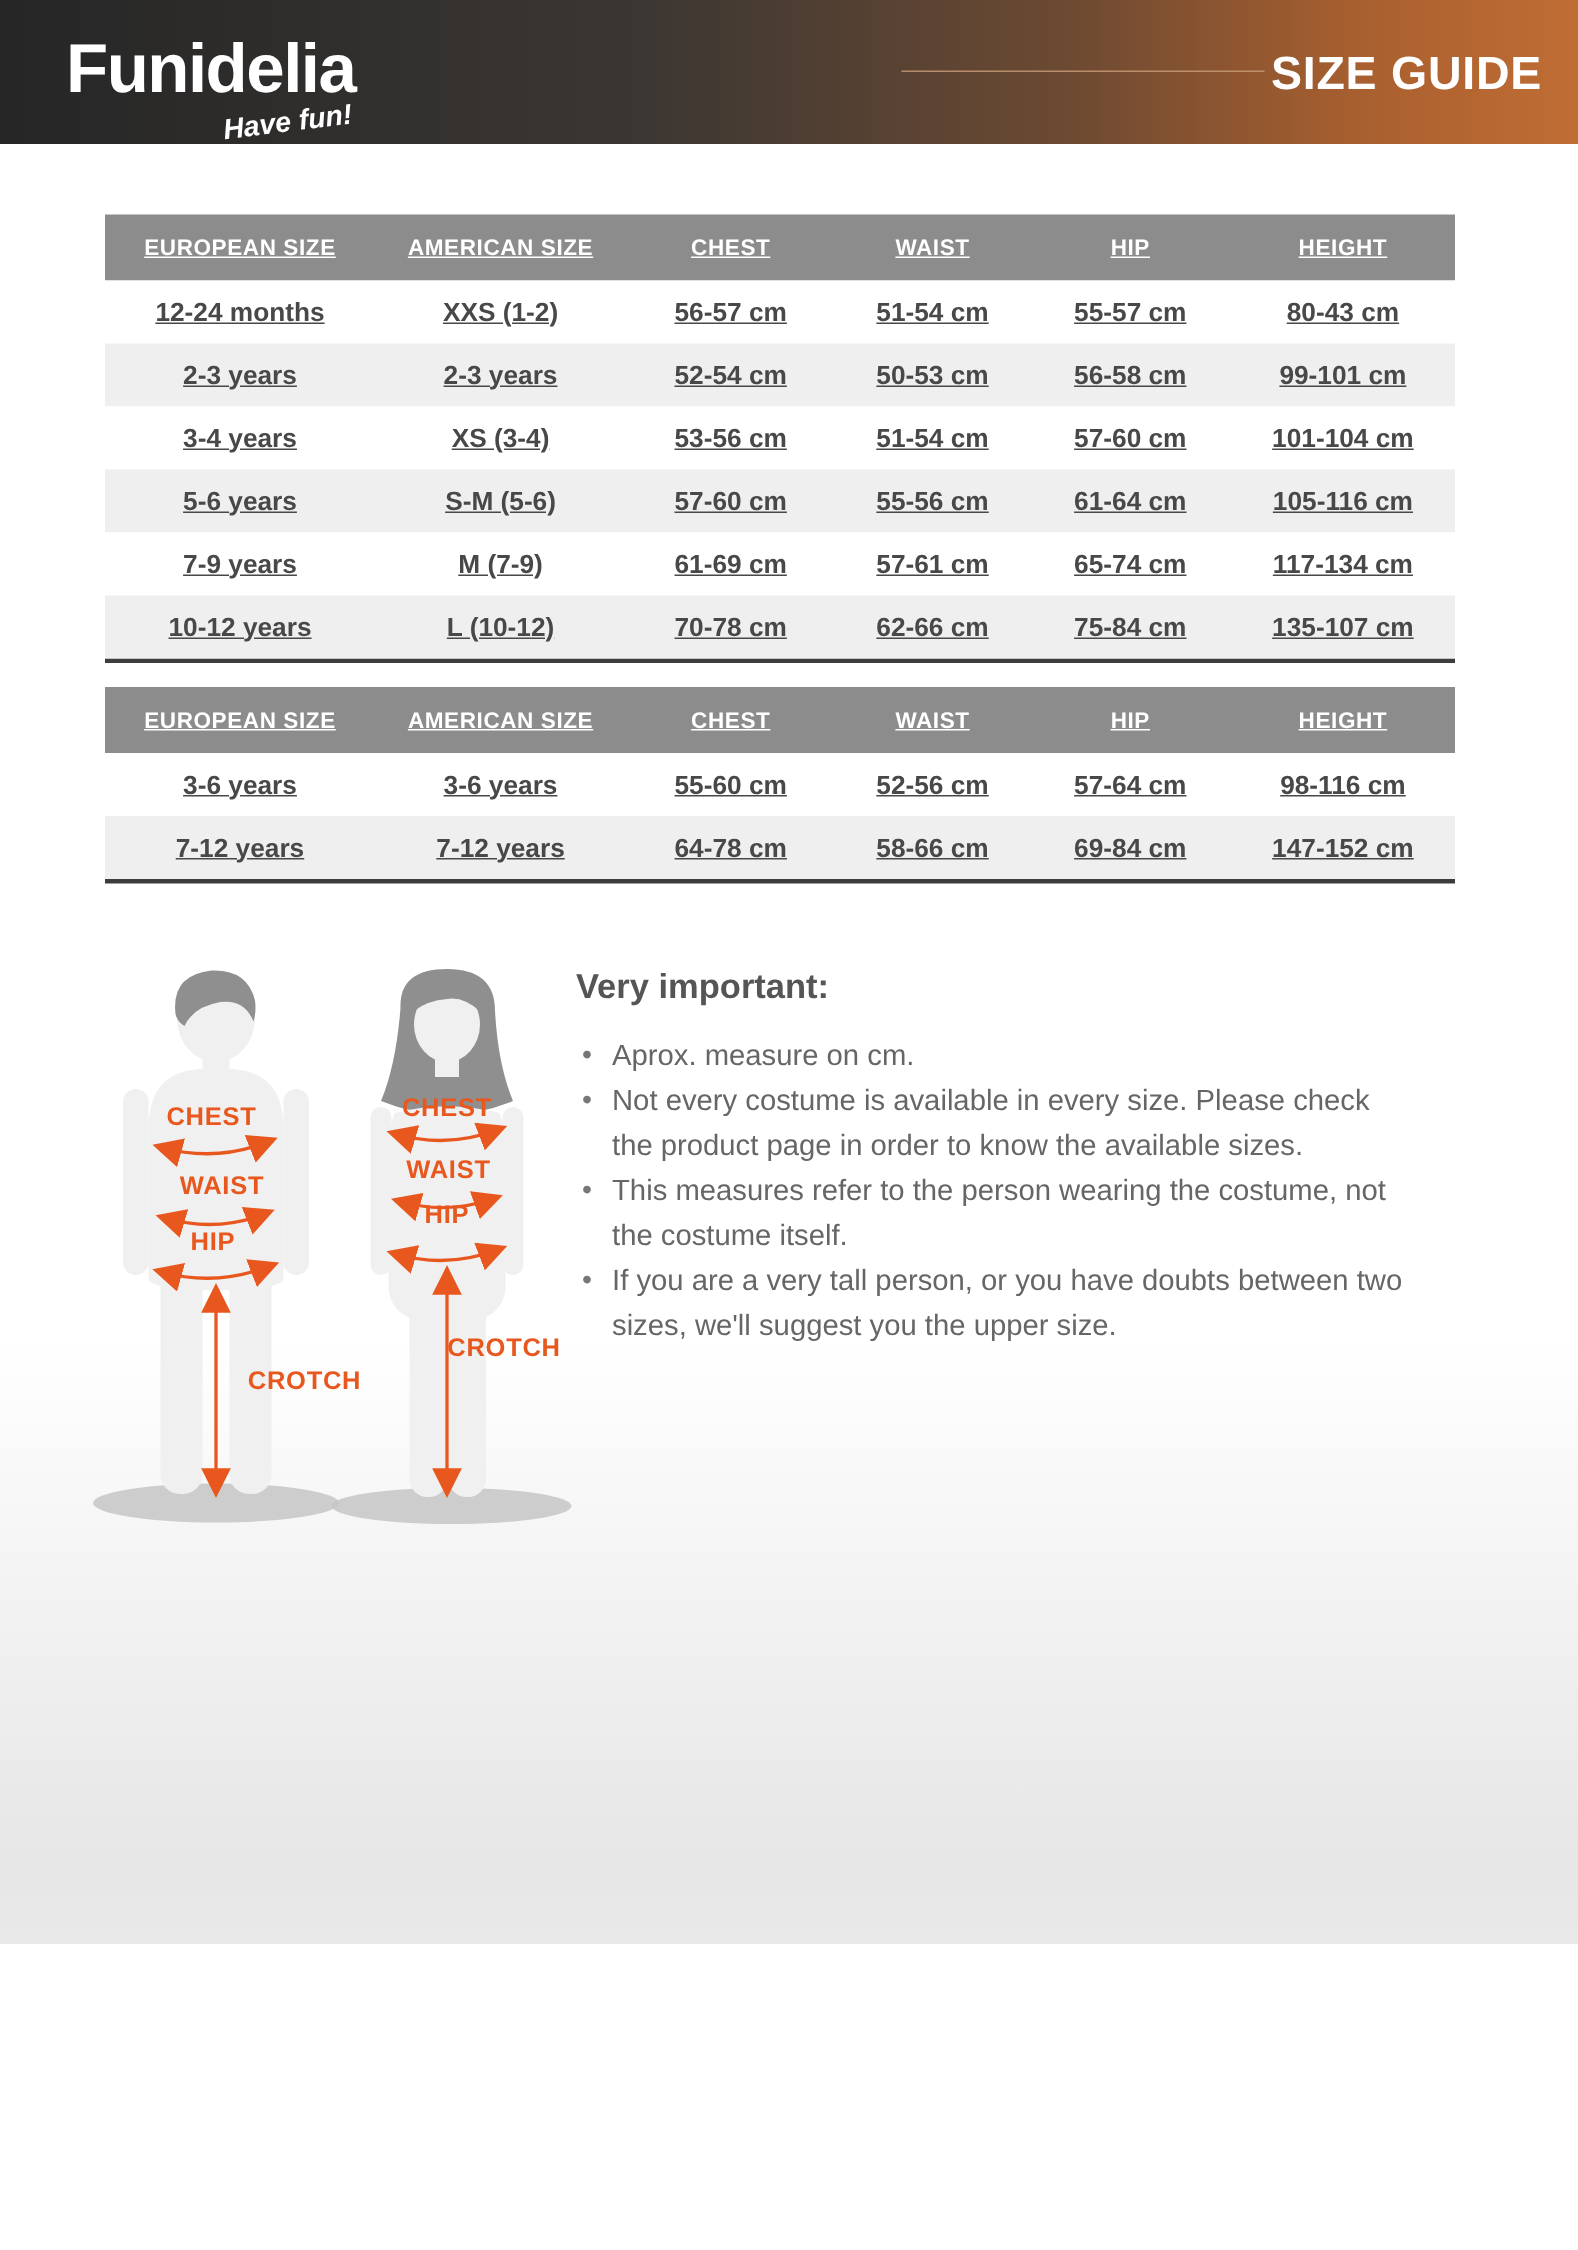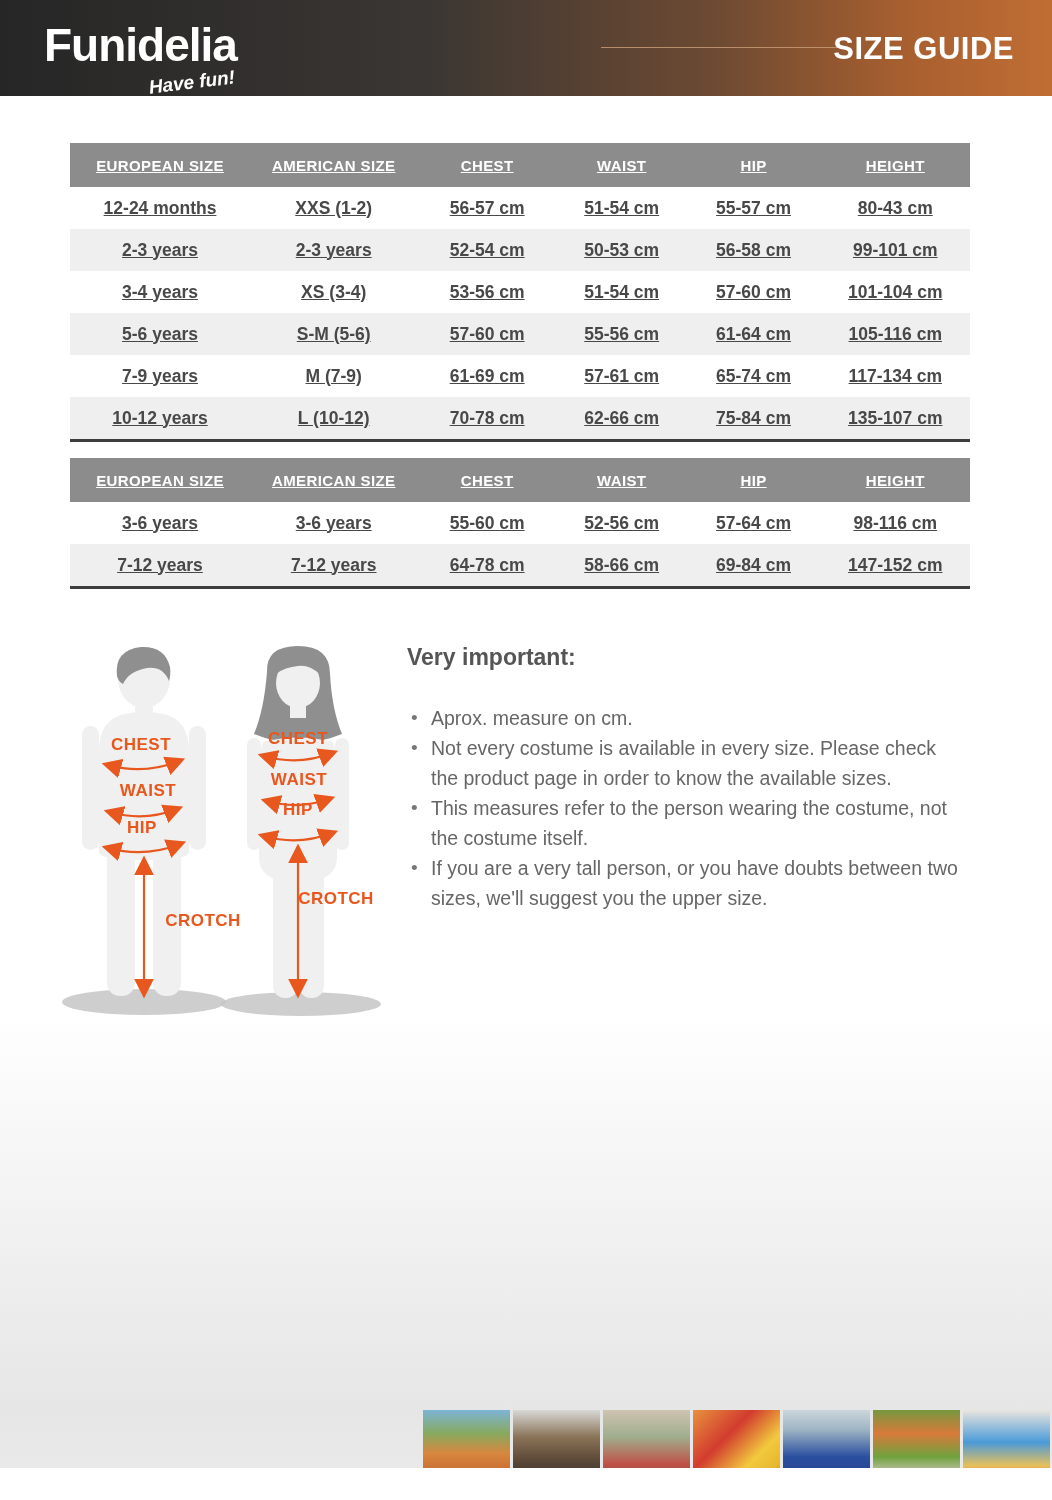--- a/index.html
+++ b/index.html
@@ -1,49 +1,49 @@
 <!DOCTYPE html>
 <html><head>
 <meta charset="utf-8">
 <style>
   * { margin:0; padding:0; box-sizing:border-box; }
   html,body { background:#fff; }
   body { font-family:"Liberation Sans", sans-serif; }
   .page {
-    position:relative; width:1052px; height:1468px; margin:0 auto; overflow:hidden;
+    position:relative; width:1052px; height:1296px; margin:0 auto; overflow:hidden;
     background:linear-gradient(180deg, #ffffff 0%, #ffffff 69%, #ededed 88%, #e6e6e6 96%, #e9e9e9 100%);
   }
   
   .hdr {
     position:absolute; left:0; top:0; width:1052px; height:96px;
     background:linear-gradient(90deg, #262626 0%, #3a3633 40%, #6d4a32 68%, #a85f2f 86%, #c06d34 100%);
   }
   .brand { position:absolute; left:44px; top:18px; color:#fff; cursor:pointer; }
   .brand-word { font-size:46px; font-weight:700; letter-spacing:-1px; }
   .brand-tag { display:block; text-align:right; margin-top:-6px; padding-right:2px;
     font-style:italic; font-weight:700; font-size:19px; transform:rotate(-7deg); transform-origin:right center; }
   .hdr-line { position:absolute; left:601px; top:47px; width:242px; height:1px; background:#c79a77; opacity:.85; }
-  .hdr-title { position:absolute; right:38px; top:31px; color:#fff; font-size:31px; font-weight:700; letter-spacing:.5px; }
+  .hdr-title { position:absolute; right:24px; top:31px; color:#fff; font-size:31px; font-weight:700; letter-spacing:.5px; }
   
   .sizetable { position:absolute; left:70px; width:900px; border-bottom:3px solid #3d3d3d; }
   .t1 { top:143px; } .t2 { top:458px; }
   .trow { display:grid; grid-template-columns:20% 18.6% 15.5% 14.4% 14.9% 16.6%; align-items:center; }
   .thead { height:44px; background:#8c8c8c; }
   .thead .cell { color:#fff; font-size:15px; font-weight:700; letter-spacing:.4px; }
   .tbody-row { height:42px; background:#fff; }
   .tbody-row.alt { background:#efefef; }
   .cell { text-align:center; font-weight:700; font-size:17.5px; color:#484848;text-decoration:underline; }
   
   .diagram { position:absolute; left:50px; top:640px; width:350px; height:380px; }
   .mlabel { position:absolute; transform:translate(-50%,-50%); color:#e8571d; font-weight:700;
     font-size:17px; letter-spacing:.5px; white-space:nowrap; }
   
-  .notes { position:absolute; left:407px; top:644px; width:568px; color:#666; }
+  .notes { position:absolute; left:384px; top:644px; width:568px; color:#666; }
   .notes-h { font-size:23px; font-weight:700; color:#555; }
-  .notes ul { margin-top:32px; list-style:none; width:560px; }
+  .notes ul { margin-top:18px; list-style:none; width:560px; }
   .notes li { position:relative; padding-left:24px; font-size:19.5px; line-height:30px; color:#666; }
   .notes li::before { content:"•"; position:absolute; left:4px; top:0; color:#777; font-size:19px; }
   
   .strip { position:absolute; left:423px; top:1410px; width:629px; height:90px; display:flex; gap:3px; overflow:hidden; }
   .ph { flex:0 0 87px; height:90px; cursor:pointer; }
   .ph1 { background:linear-gradient(180deg,#7db4d6 0%,#86a95f 26%,#d8873f 48%,#c96f33 66%,#7a5fa0 88%,#6b5590 100%); }
   .ph2 { background:linear-gradient(180deg,#d8d8d6 0%,#8a7458 30%,#5d4a38 55%,#2e2a28 85%); }
   .ph3 { background:linear-gradient(180deg,#cfc3b2 0%,#9fae8d 30%,#c05248 60%,#8a4a42 78%,#d8cfc4 100%); }
   .ph4 { background:linear-gradient(135deg,#e8923f 0%,#d23b2e 34%,#f2c93e 62%,#e8b82e 78%,#8a6a52 100%); }
   .ph5 { background:linear-gradient(180deg,#ccd6dc 0%,#9eb4c4 22%,#2b4fa0 52%,#23408a 80%,#1d3470 100%); }

